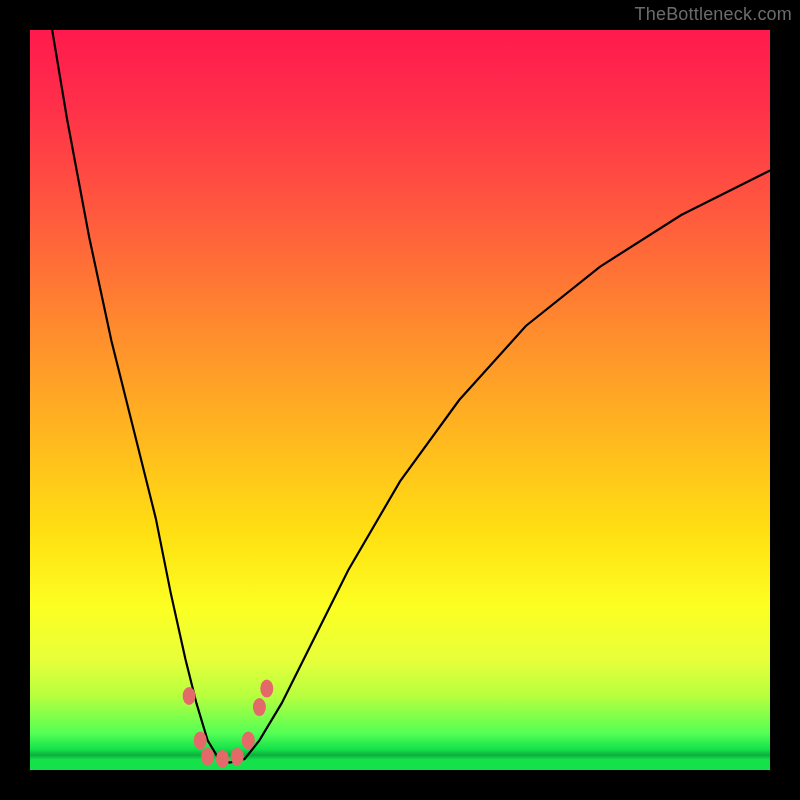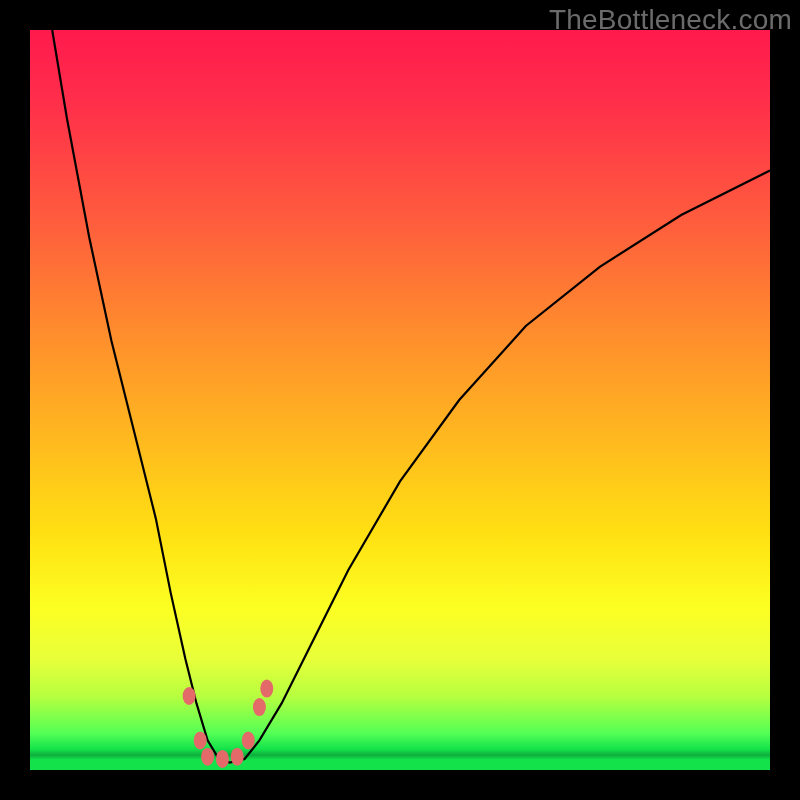--- a/index.html
+++ b/index.html
@@ -40,21 +40,21 @@
       #0fae3d 98%,
       #13e24a 98.6%,
       #13e24a 100%
     );
   }
   .watermark {
     position: absolute;
     top: 4px;
     right: 8px;
     color: #6b6b6b;
-    font-size: 28px;
+    font-size: 18px;
     letter-spacing: 0.2px;
     font-weight: 500;
     user-select: none;
   }
   svg.curve {
     position: absolute;
     left: 0;
     top: 0;
   }
 </style>

